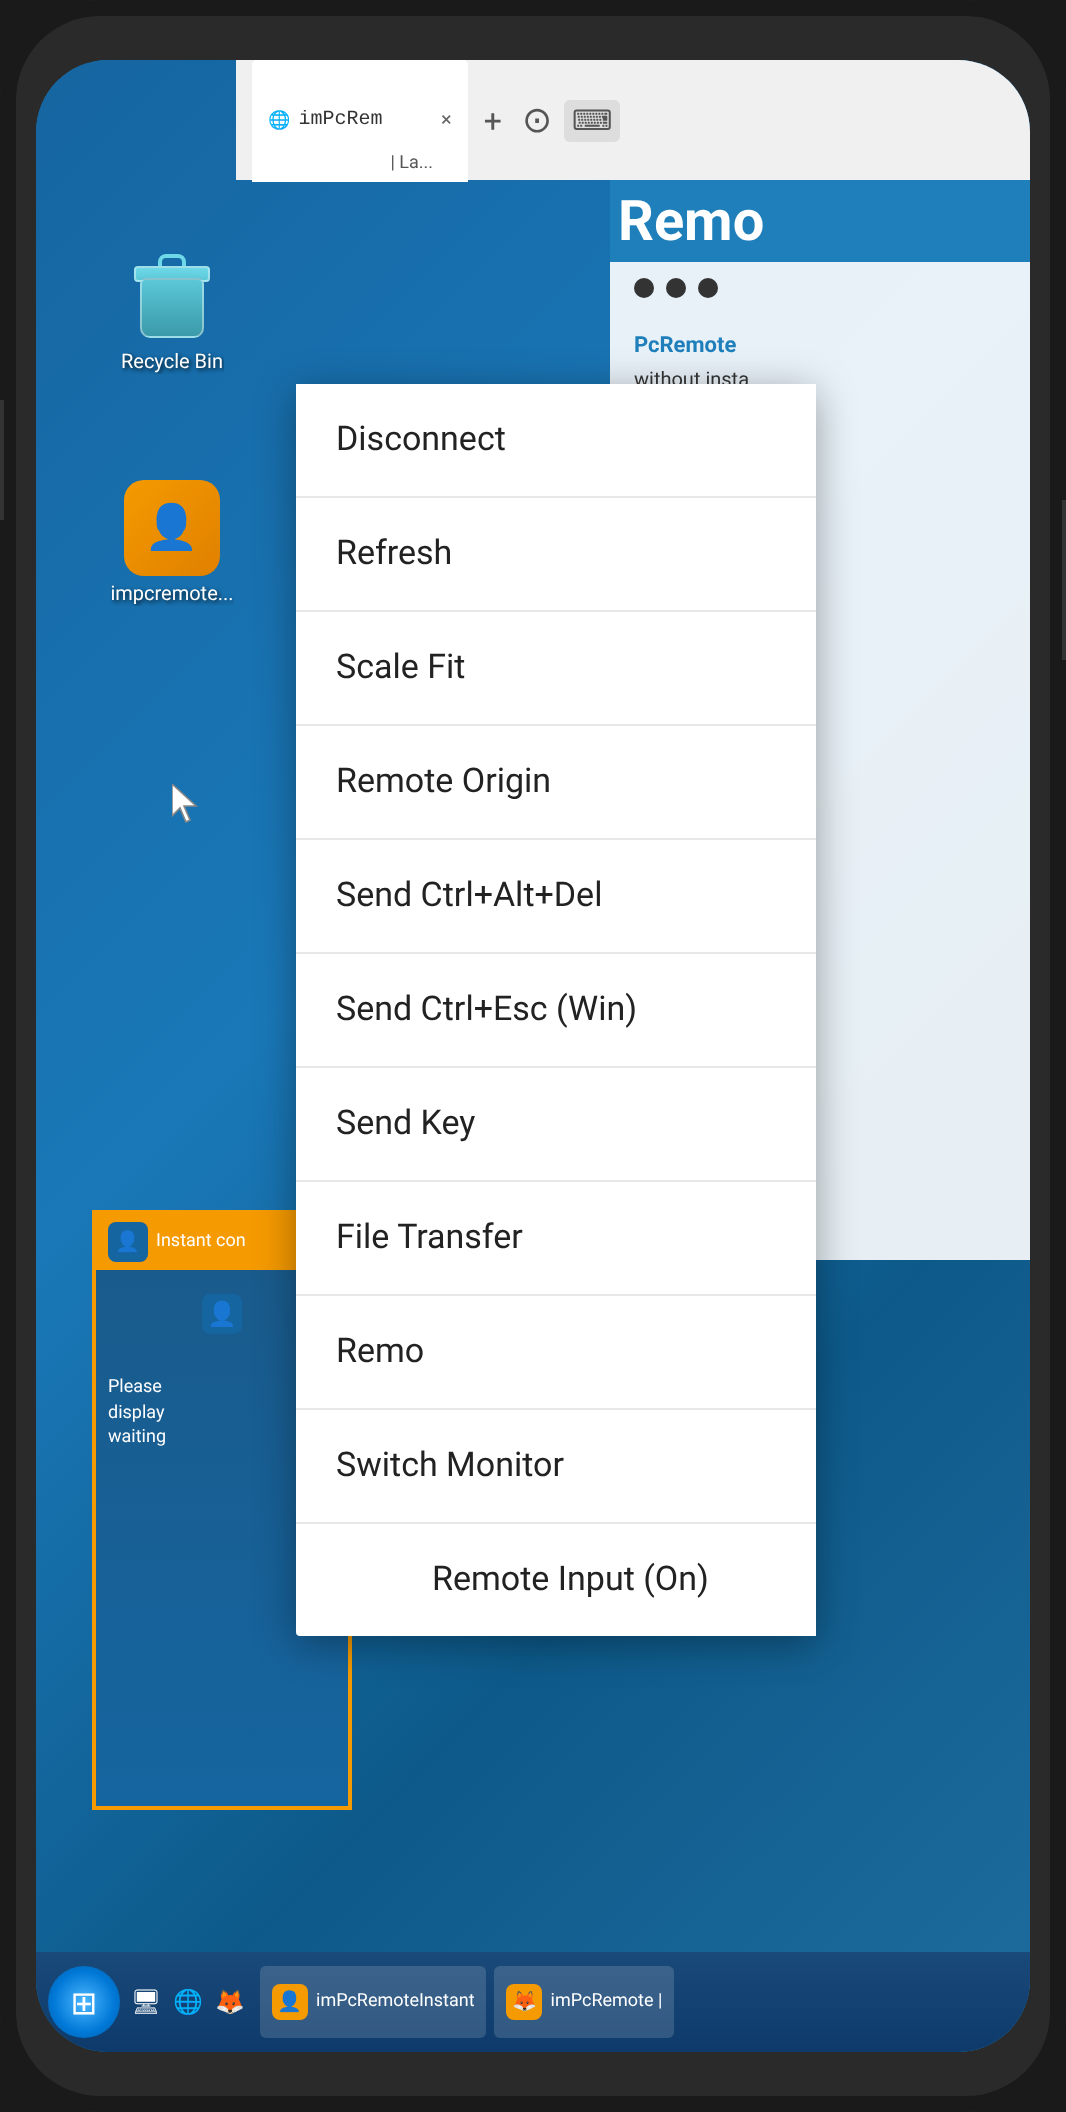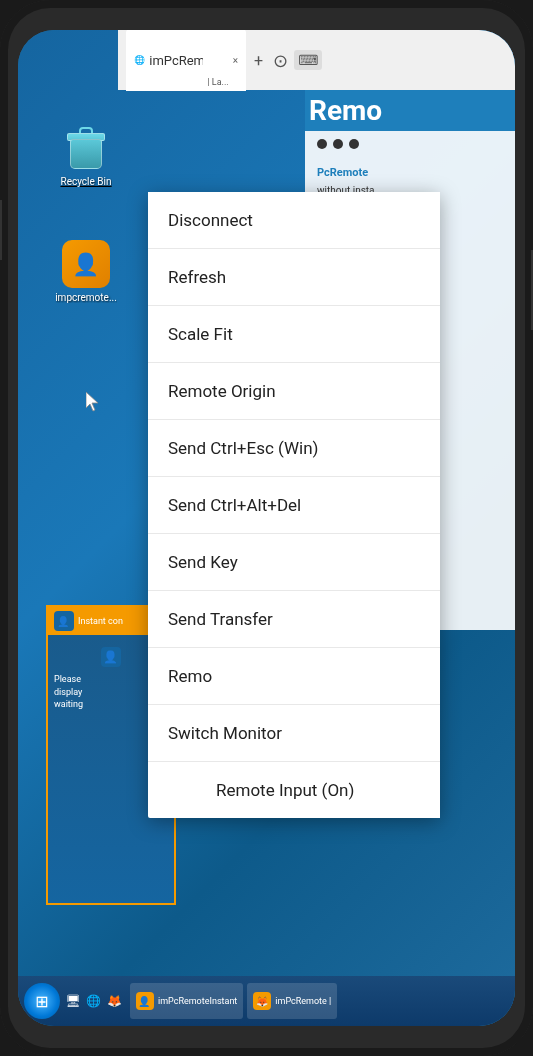--- a/index.html
+++ b/index.html
@@ -110,21 +110,20 @@
       width: 48px;
       height: 48px;
       display: flex;
       align-items: center;
       justify-content: center;
     }
 
     .recycle-bin-icon {
       top: 94px;
       left: 28px;
-      text-decoration: underline;
     }
 
     .recycle-bin-visual {
       position: relative;
       width: 38px;
       height: 42px;
     }
 
     .recycle-bin-body {
       position: absolute;
@@ -283,29 +282,29 @@
     }
 
     .instant-panel-content {
       padding: 6px;
       color: white;
       font-size: 9px;
       line-height: 1.4;
     }
 
     .instant-status-text {
-      margin-top: 6px;
+      margin-top: 21px;
     }
 
     
     .context-menu {
       position: absolute;
       top: 162px;
       left: 130px;
-      width: 292px;
+      width: 260px;
       background: white;
       z-index: 100;
       box-shadow: 0 4px 20px rgba(0,0,0,0.35);
       border-radius: 2px;
     }
 
     .menu-item {
       padding: 18px 20px;
       font-size: 17px;
       color: #222;
@@ -401,21 +400,21 @@
 <div class="phone-frame">
   <div class="side-btn-left"></div>
   <div class="side-btn-right"></div>
 
   <div class="phone-inner">
     <div class="desktop-bg">
 
       <div class="browser-bar">
         <div class="browser-tab">
           <span style="font-size:9px; color:#555;">🌐</span>
-          <span style="font-size:13px; color:#333; overflow:hidden; white-space:nowrap; max-width:60px;">imPcRem</span>
+          <span style="font-size:10px; color:#333; overflow:hidden; white-space:nowrap; max-width:60px;font-family:Liberation Mono, monospace;">imPcRem</span>
           <span style="font-size:9px; color:#555; flex-shrink:0;margin-top:44px;">| La...</span>
           <span class="browser-tab-close">×</span>
         </div>
         <span class="browser-add">+</span>
         <div style="display:flex; align-items:center; gap:6px; margin-left:6px;">
           <span class="browser-mouse-icon">⊙</span>
           <span class="browser-keyboard-icon">⌨</span>
         </div>
       </div>
 
@@ -487,24 +486,24 @@
             <div>waiting</div>
           </div>
         </div>
       </div>
 
       <div class="context-menu">
         <div class="menu-item">Disconnect</div>
         <div class="menu-item">Refresh</div>
         <div class="menu-item">Scale Fit</div>
         <div class="menu-item">Remote Origin</div>
+        <div class="menu-item">Send Ctrl+Alt+Del</div>
         <div class="menu-item">Send Ctrl+Esc (Win)</div>
-        <div class="menu-item">Send Ctrl+Alt+Del</div>
         <div class="menu-item">Send Key</div>
-        <div class="menu-item">Send Transfer</div>
+        <div class="menu-item">File Transfer</div>
         <div class="menu-item">Remo</div>
         <div class="menu-item">Switch Monitor</div>
         <div class="menu-item">Remote Input (On)</div>
       </div>
 
       <div class="taskbar">
         <div class="taskbar-start">
           <span style="font-size:16px; color:white;">⊞</span>
         </div>
         <div class="taskbar-icon-row">

